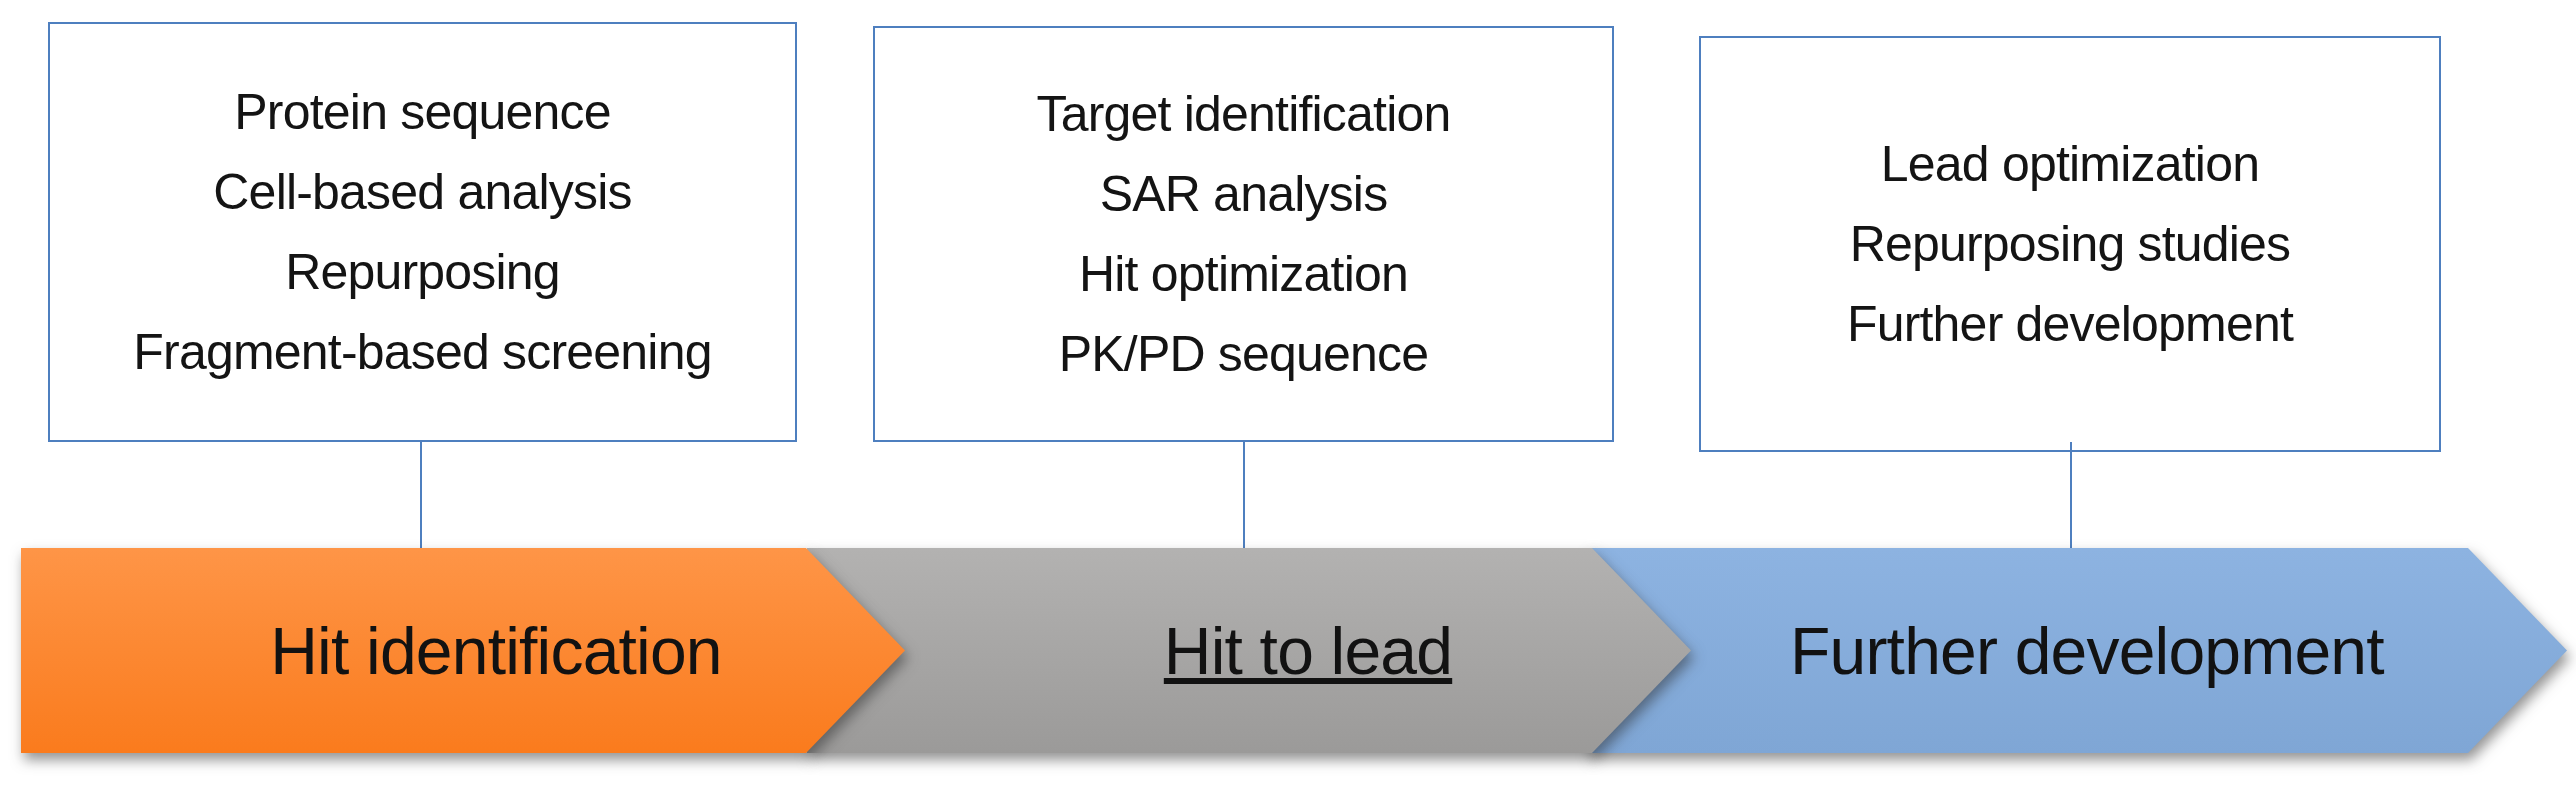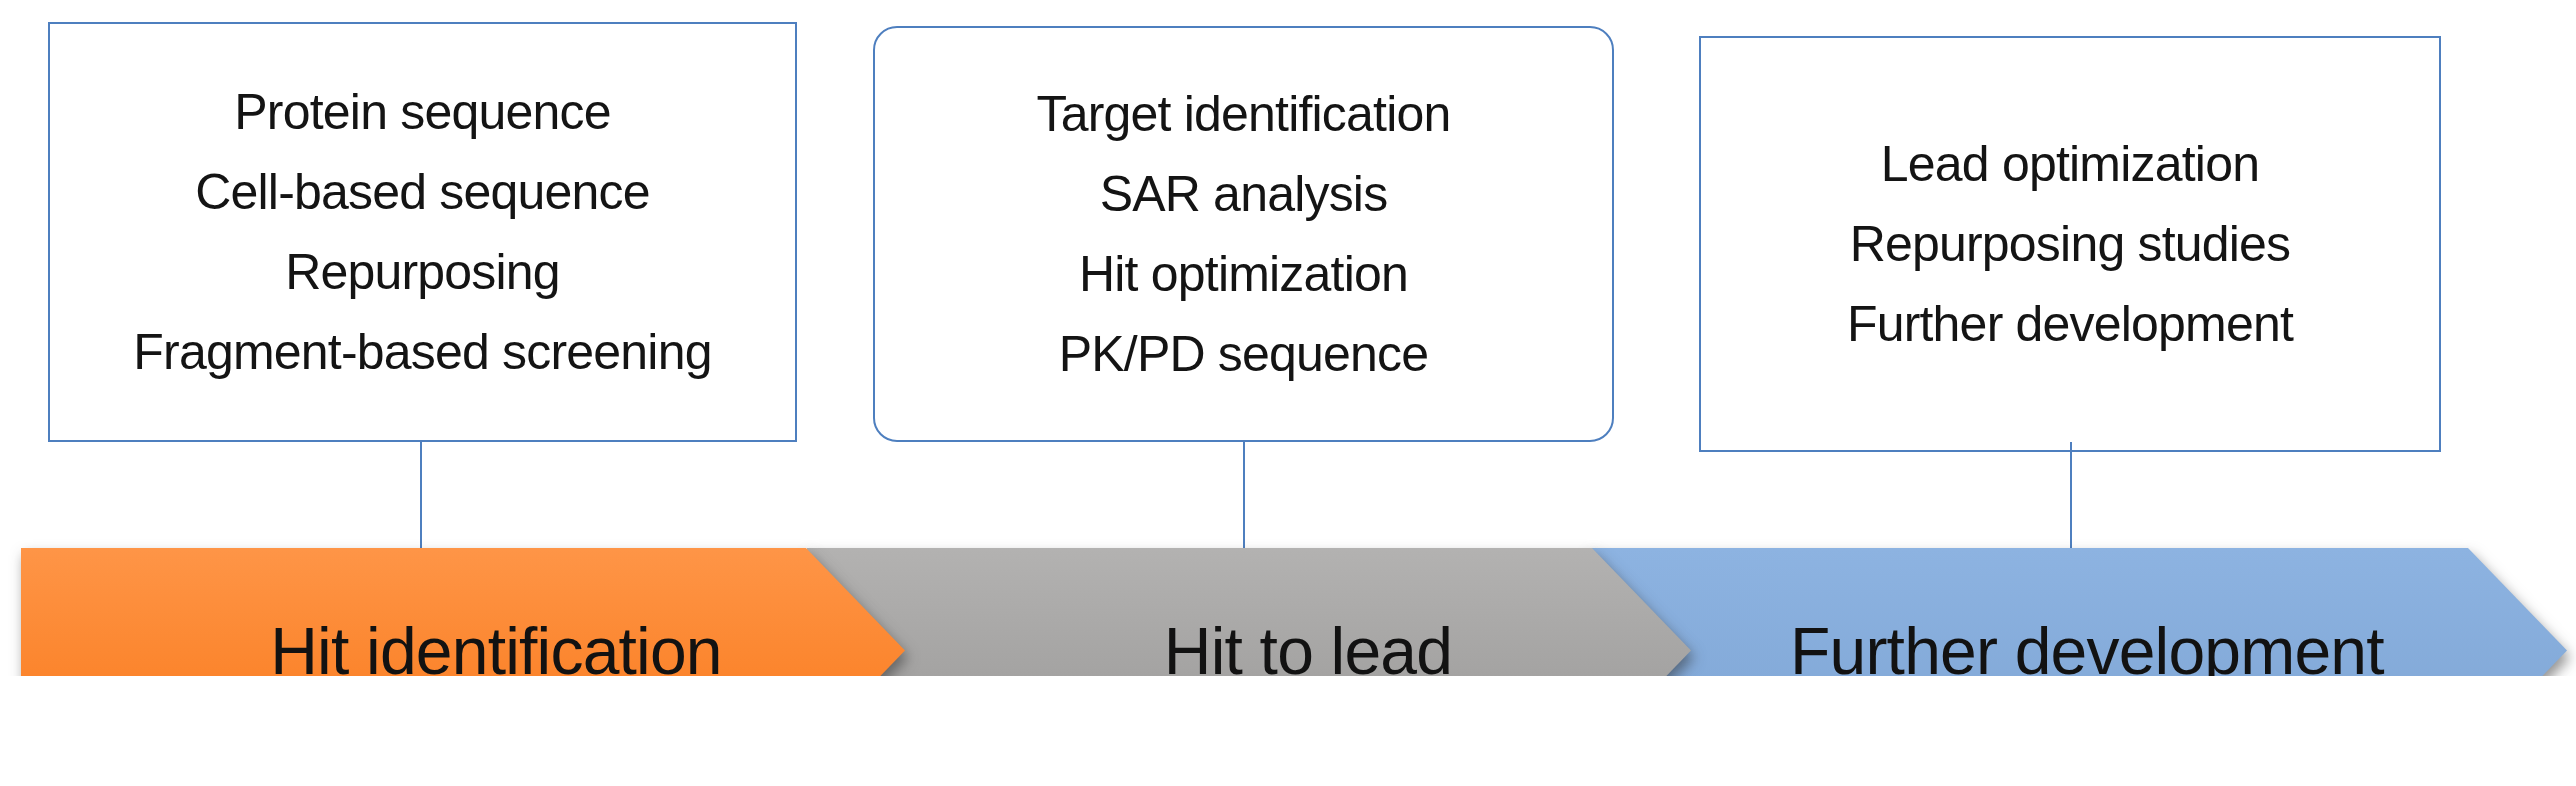--- a/index.html
+++ b/index.html
@@ -4,21 +4,21 @@
 <style>
   html, body {
     margin: 0;
     padding: 0;
     background: #ffffff;
     font-family: "Liberation Sans", sans-serif;
   }
   .canvas {
     position: relative;
     width: 2576px;
-    height: 676px;
+    height: 786px;
     background: #ffffff;
     overflow: hidden;
     color: #141414;
   }
 
   
   .info-box {
     position: absolute;
     box-sizing: border-box;
     border: 2.3px solid #4e7fbf;
@@ -70,26 +70,26 @@
     color: #121212;
   }
 </style>
 </head>
 <body>
 
 <div class="canvas">
 
   <div class="info-box" style="left:48px; top:22px; width:749px; height:420px;">
     <div class="box-line">Protein sequence</div>
-    <div class="box-line">Cell-based sequence</div>
+    <div class="box-line">Cell-based analysis</div>
     <div class="box-line">Repurposing</div>
     <div class="box-line">Fragment-based screening</div>
   </div>
 
-  <div class="info-box" style="left:873px; top:26px; width:741px; height:416px;border-radius:24px;">
+  <div class="info-box" style="left:873px; top:26px; width:741px; height:416px;">
     <div class="box-line">Target identification</div>
     <div class="box-line">SAR analysis</div>
     <div class="box-line">Hit optimization</div>
     <div class="box-line">PK/PD sequence</div>
   </div>
 
   <div class="info-box" style="left:1699px; top:36px; width:742px; height:416px;">
     <div class="box-line">Lead optimization</div>
     <div class="box-line">Repurposing studies</div>
     <div class="box-line">Further development</div>

